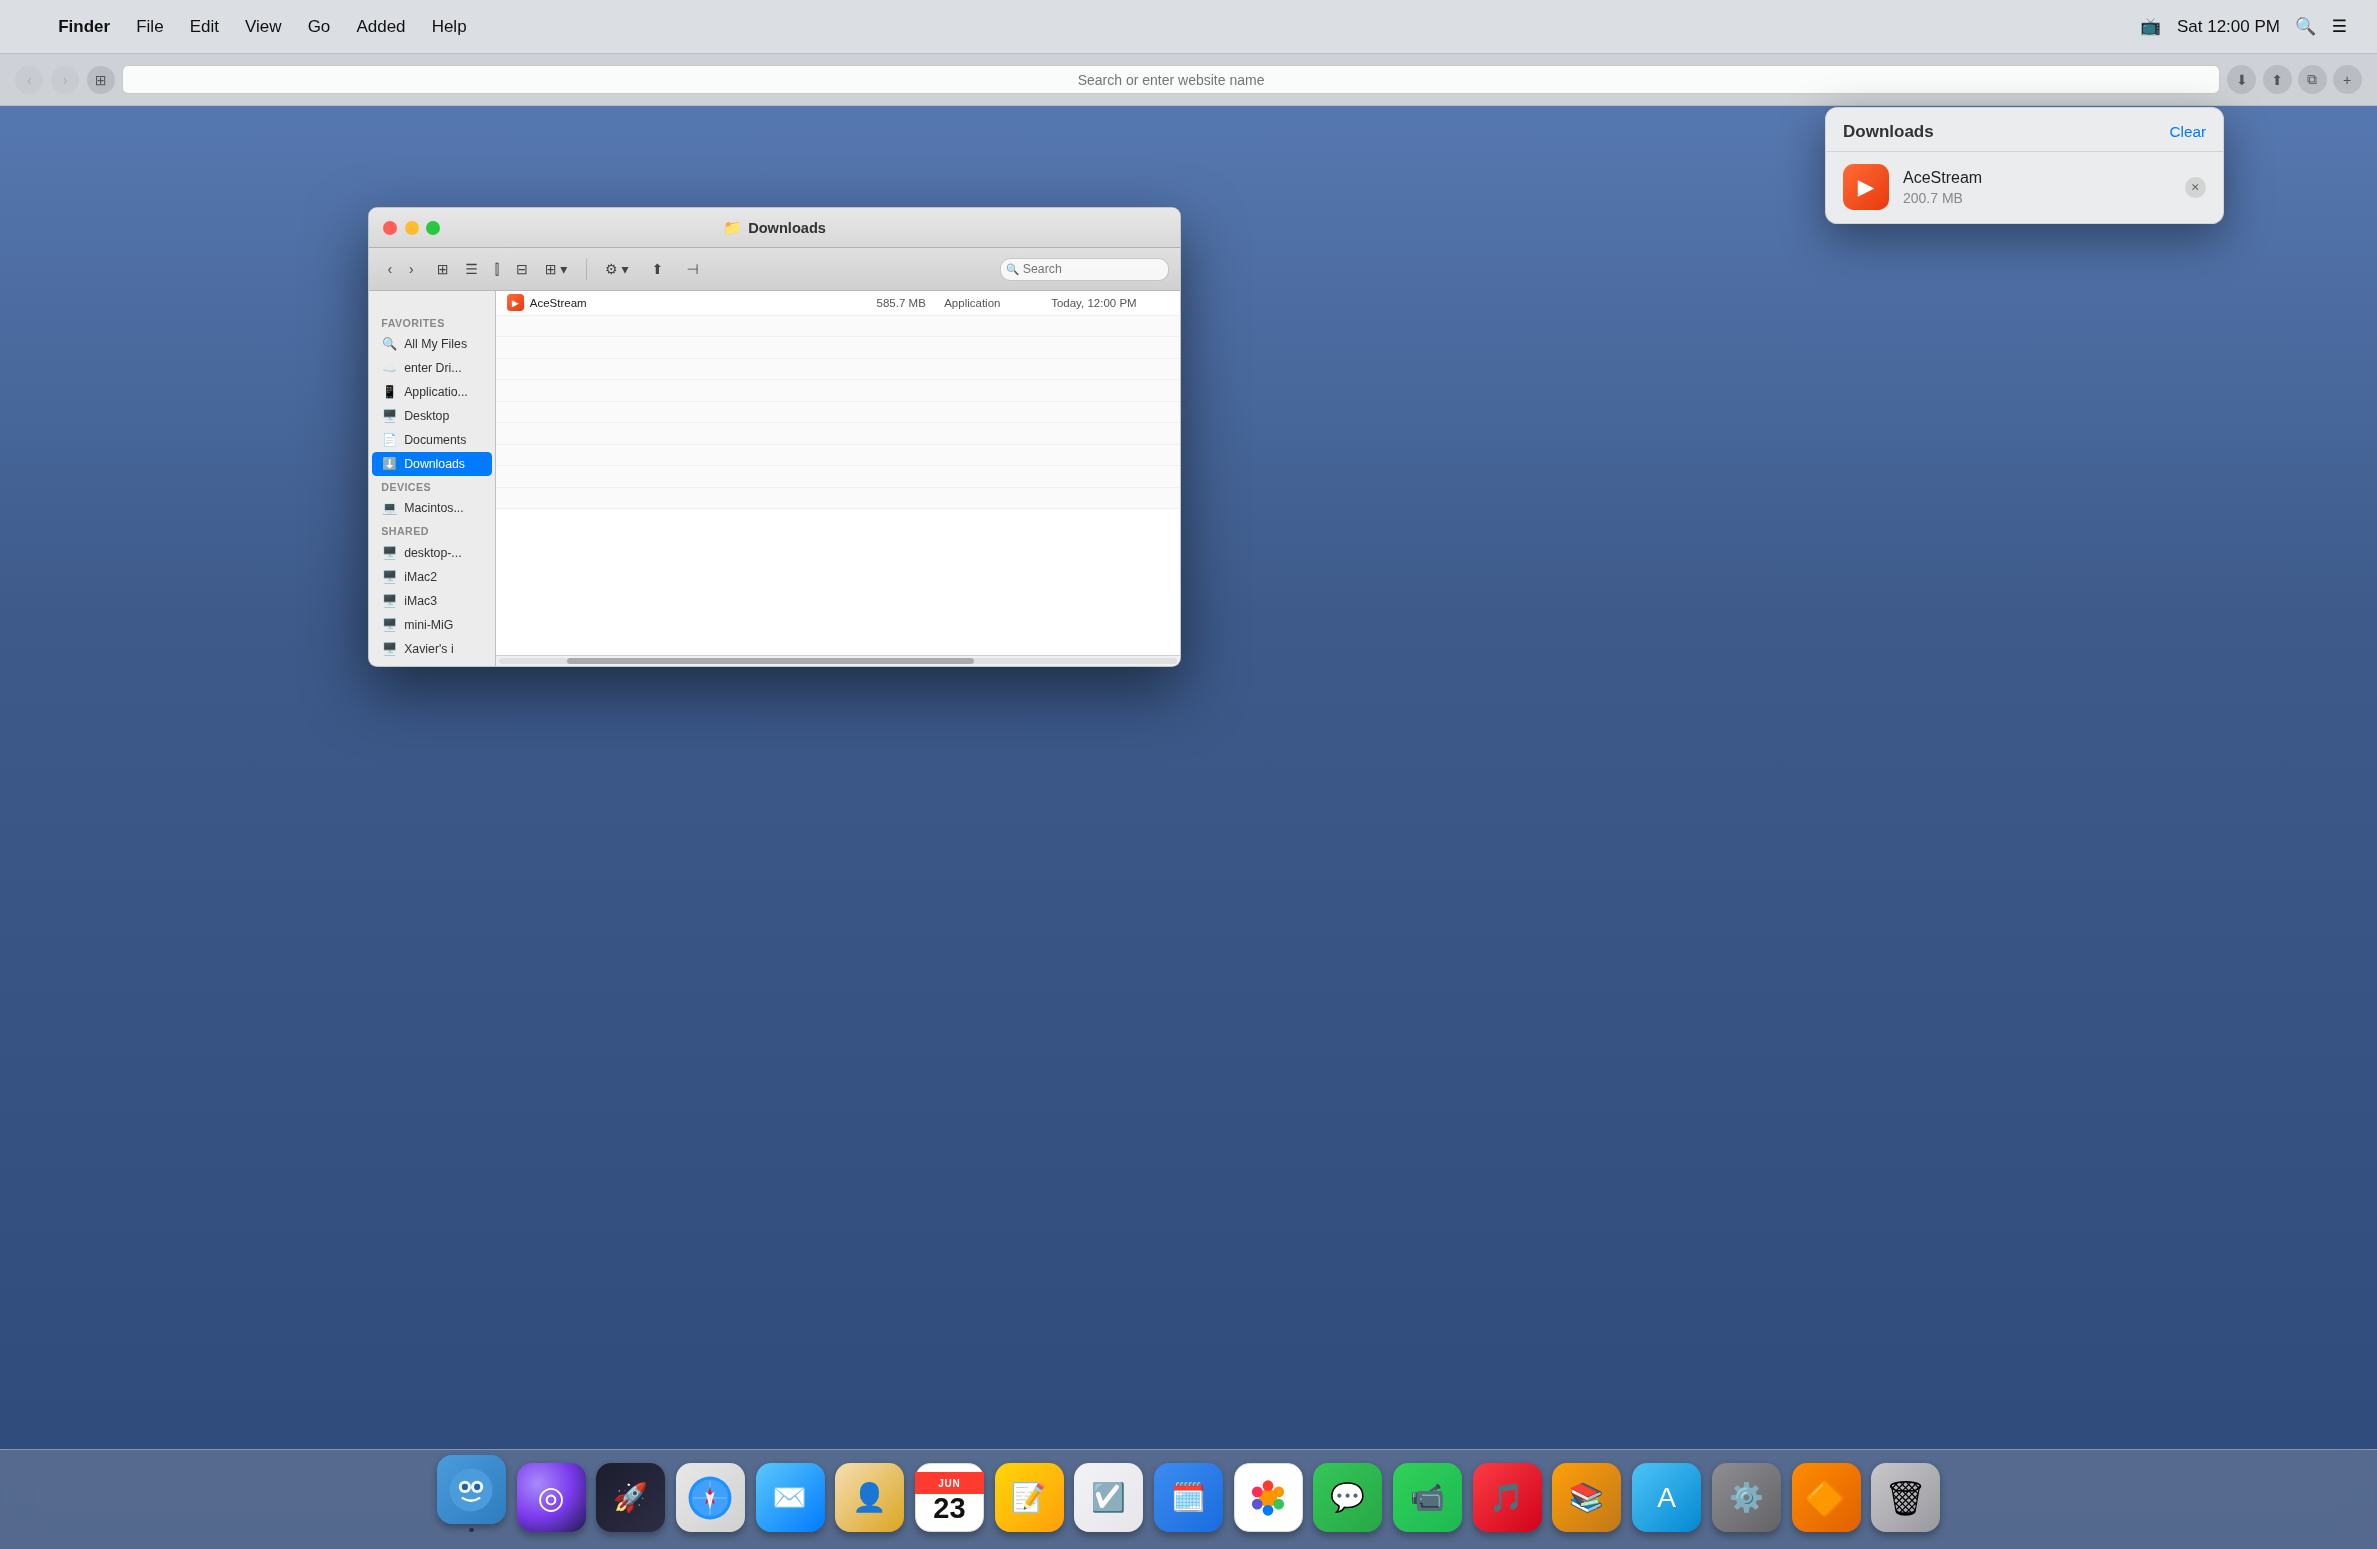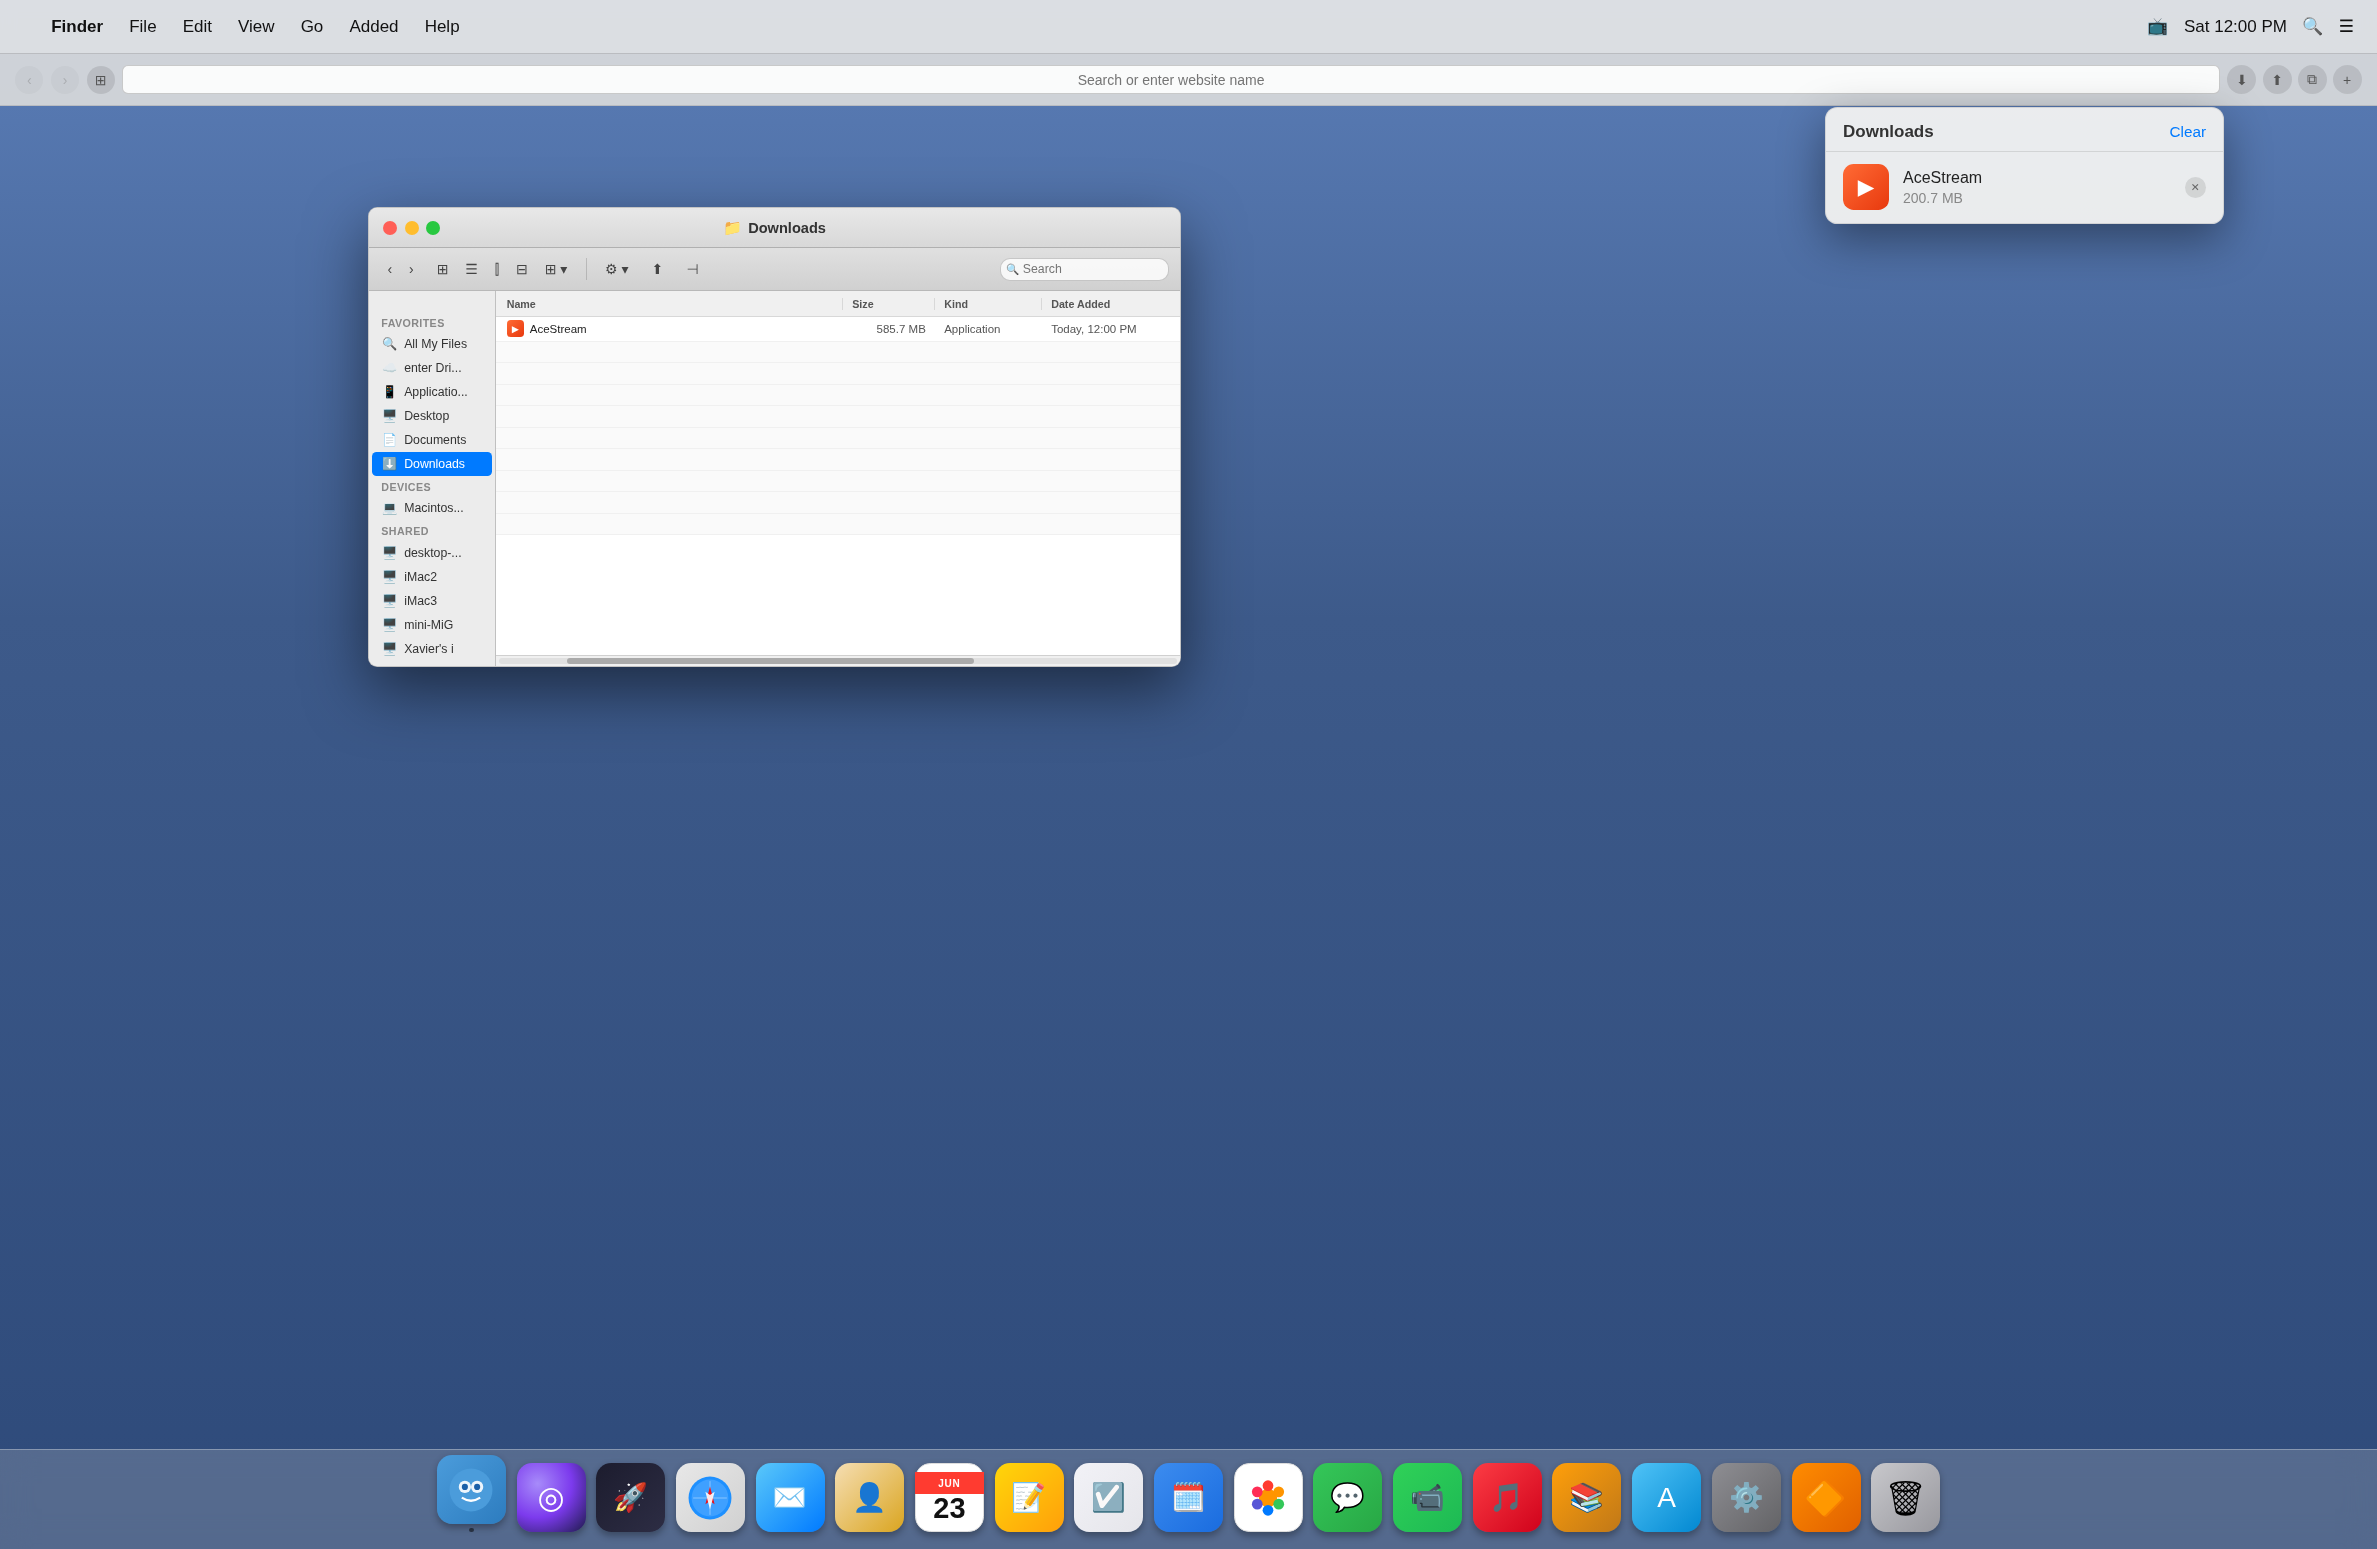--- a/index.html
+++ b/index.html
@@ -21,21 +21,21 @@
 
     
     .menubar {
       position: absolute;
       top: 0; left: 0; right: 0;
       height: 54px;
       background: rgba(230, 230, 230, 0.92);
       backdrop-filter: blur(7.7px);
       display: flex;
       align-items: center;
-      padding: 0 23px;
+      padding: 0 30px;
       z-index: 1000;
       border-bottom: 0.8px solid rgba(0,0,0,0.15);
     }
     .menubar-apple {
       font-size: 21.5px;
       margin-right: 19px;
       color: #333;
     }
     .menubar-items {
       display: flex;
@@ -674,26 +674,20 @@
         <span class="sidebar-item-icon">🖥️</span>
         <span>mini-MiG</span>
       </div>
       <div class="sidebar-item">
         <span class="sidebar-item-icon">🖥️</span>
         <span>Xavier's i</span>
       </div>
     </div>
 
     <div class="finder-main">
-      <div class="file-list-header">
-        <div class="file-col-name">Name</div>
-        <div class="file-col-size">Size</div>
-        <div class="file-col-kind">Kind</div>
-        <div class="file-col-date">Date Added</div>
-      </div>
       <div class="file-list-body">
         <div class="file-row">
           <div class="file-row-name">
             <div class="acestream-icon">▶</div>
             <span>AceStream</span>
           </div>
           <div class="file-row-size">585.7 MB</div>
           <div class="file-row-kind">Application</div>
           <div class="file-row-date">Today, 12:00 PM</div>
         </div>

